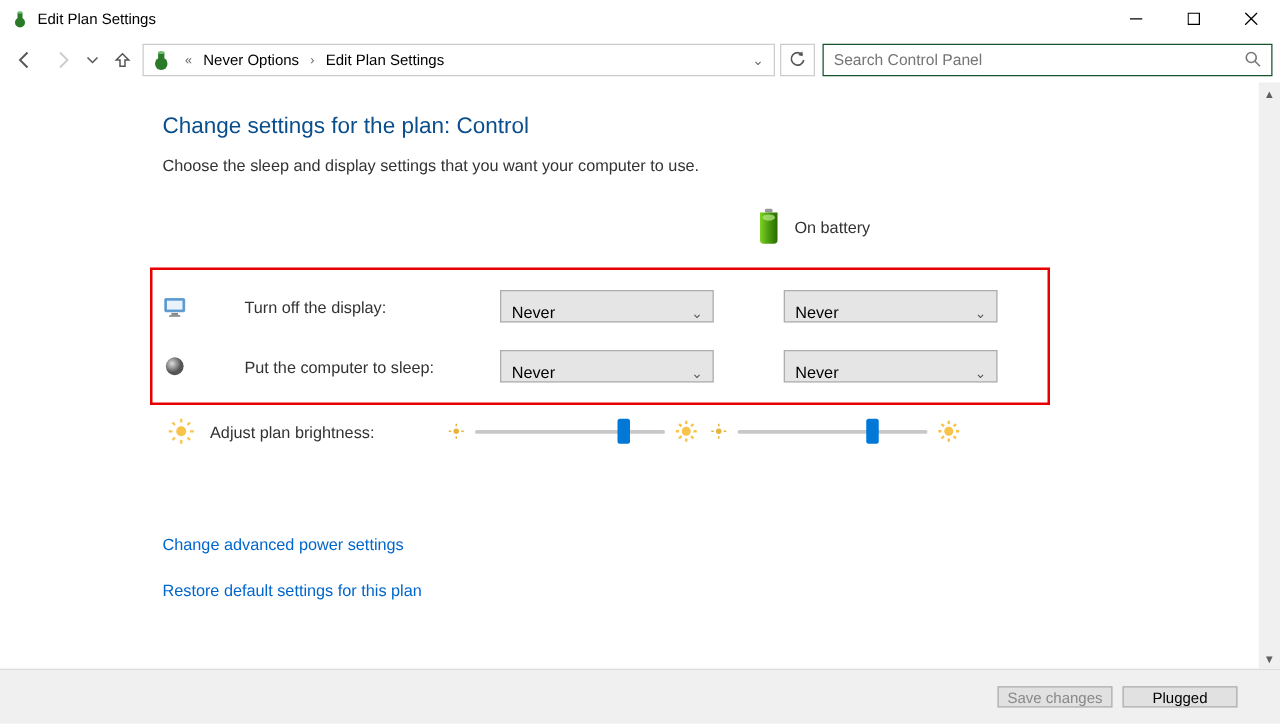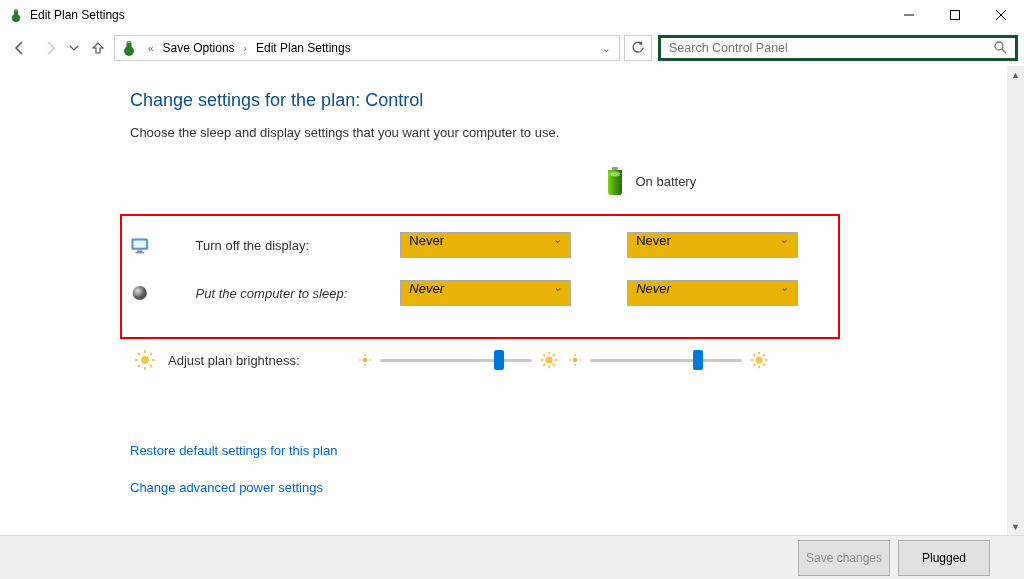--- a/index.html
+++ b/index.html
@@ -16,21 +16,21 @@
     .navbar { height: 36px; display: flex; align-items: center; padding: 0 6px; gap: 2px; }
     .nav-btn { width: 28px; height: 28px; display: flex; align-items: center; justify-content: center; color: #555; }
     .nav-btn.disabled { color: #bbb; }
     .addressbar { flex: 1; height: 26px; border: 1px solid #ccc; display: flex; align-items: center; padding: 0 4px; gap: 2px; }
     .addr-icon { width: 20px; height: 20px; margin-right: 4px; }
     .addr-part { font-size: 12px; color: #000; padding: 2px 4px; }
     .addr-sep { color: #666; font-size: 10px; padding: 0 3px; }
     .addr-spacer { flex: 1; }
     .addr-chevron { color: #666; font-size: 11px; padding: 0 4px; }
     .refresh-btn { width: 28px; height: 26px; border: 1px solid #ccc; display: flex; align-items: center; justify-content: center; margin-left: 2px; }
-    .searchbox { width: 360px; height: 26px; border: 3px solid #14532d; display: flex; align-items: center; padding: 0 8px; margin-left: 4px; }
+    .searchbox { width: 360px; height: 26px; border: 1px solid #14532d; display: flex; align-items: center; padding: 0 8px; margin-left: 4px; }
     .searchbox input { border: none; outline: none; flex: 1; font-size: 12.5px; color: #666; background: transparent; }
     .search-icon { color: #666; font-size: 14px; }
     
     
     .content-wrap { flex: 1; display: flex; position: relative; }
     .content { flex: 1; padding: 24px 0 0 130px; position: relative; }
     .scrollbar { width: 17px; background: #f0f0f0; display: flex; flex-direction: column; }
     .scroll-arrow { height: 17px; display: flex; align-items: center; justify-content: center; color: #606060; font-size: 9px; }
     .scroll-thumb { flex: 1; }
     
@@ -38,40 +38,40 @@
     .page-sub { font-size: 13px; color: #333; margin-bottom: 26px; }
     
     .cols-header { display: flex; margin-left: 270px; gap: 10px; margin-bottom: 18px; align-items: center; flex-direction: column; }
     .col-head { display: flex; align-items: center; gap: 10px; width: 200px; font-size: 13px; color: #333; }
     .battery-icon { width: 22px; height: 30px; }
     .plug-icon { width: 32px; height: 22px; }
     
     .highlight-box { border: 2px solid #e60000; padding: 16px 20px 16px 2px; margin-left: -10px; width: 720px; }
     
     .setting-row { display: flex; align-items: center; margin-bottom: 22px; gap: 36px; }
-    .setting-row:last-child { margin-bottom: 15px; font-style: italic; }
+    .setting-row:last-child { margin-bottom: 0; }
     .row-icon { width: 22px; height: 22px; margin-left: 6px; margin-right: 10px; }
     .row-label { font-size: 13px; color: #333; width: 190px; }
-    .combo { width: 190px; height: 26px; border: 1px solid #adadad; background: #eab308; display: flex; align-items: flex-start; padding: 0 8px; font-size: 13px; margin-right: 20px; position: relative; }
+    .combo { width: 190px; height: 26px; border: 1px solid #adadad; background: #e5e5e5; display: flex; align-items: flex-end; padding: 0 8px; font-size: 13px; margin-right: 20px; position: relative; }
     .combo .chev { margin-left: auto; font-size: 11px; color: #555; }
     
     .brightness-row { display: flex; align-items: center; margin-top: 10px; margin-left: -2px; }
     .sun-icon { width: 22px; height: 22px; margin-right: 12px; margin-left: 6px; }
     .br-label { font-size: 13px; color: #333; width: 190px; }
     .slider-group { display: flex; align-items: center; gap: 8px; width: 200px; margin-right: 10px; }
     .mini-sun { width: 14px; height: 14px; }
     .slider-track { flex: 1; height: 3px; background: #c8c8c8; position: relative; border-radius: 2px; }
     .slider-thumb { position: absolute; width: 10px; height: 20px; background: #0078d7; top: -9px; border-radius: 2px; }
     
     .links { margin-top: 72px; }
     .link { font-size: 13px; color: #0066cc; margin-bottom: 22px; display: block; }
     
     
     .bottombar { height: 44px; border-top: 1px solid #ddd; background: #f0f0f0; display: flex; align-items: center; justify-content: flex-end; padding-right: 34px; gap: 8px; }
-    .btn { min-width: 92px; height: 36px; border: 1px solid #adadad; background: #e1e1e1; font-size: 12px; display: flex; align-items: center; justify-content: center; }
+    .btn { min-width: 92px; height: 17px; border: 1px solid #adadad; background: #e1e1e1; font-size: 12px; display: flex; align-items: center; justify-content: center; }
     .btn.disabled { color: #888; }
   </style>
 </head>
 <body>
 
 <div class="titlebar">
   <svg class="titlebar-icon" viewBox="0 0 16 16">
     <circle cx="8" cy="11" r="4" fill="#2a7a2a"></circle>
     <rect x="6" y="3" width="4" height="5" fill="#2a7a2a"></rect>
     <ellipse cx="8" cy="3" rx="2" ry="1" fill="#6fbf6f"></ellipse>
@@ -119,21 +119,21 @@
       </svg>
   </div>
 
   <div class="addressbar">
     <svg class="addr-icon" viewBox="0 0 20 20">
       <circle cx="10" cy="13" r="5" fill="#2a7a2a"></circle>
       <rect x="7.5" y="4" width="5" height="6" fill="#2a7a2a"></rect>
       <ellipse cx="10" cy="4" rx="2.5" ry="1.2" fill="#6fbf6f"></ellipse>
     </svg>
     <span class="addr-sep">«</span>
-    <span class="addr-part">Save Options</span>
+    <span class="addr-part">Never Options</span>
     <span class="addr-sep">›</span>
     <span class="addr-part">Edit Plan Settings</span>
     <div class="addr-spacer"></div>
     <span class="addr-chevron">⌄</span>
   </div>
 
   <div class="refresh-btn">
     <svg width="14" height="14" viewBox="0 0 14 14">
         <path d="M11 3 A5 5 0 1 0 12 7" fill="none" stroke="#555" stroke-width="1.3"></path>
         <path d="M11 0 L11 4 L7.5 3" fill="#555"></path>
@@ -283,22 +283,22 @@
               <line x1="2.5" y1="2.5" x2="4" y2="4"></line>
               <line x1="10" y1="10" x2="11.5" y2="11.5"></line>
               <line x1="10" y1="4" x2="11.5" y2="2.5"></line>
               <line x1="2.5" y1="11.5" x2="4" y2="10"></line>
             </g>
           </svg>
       </div>
     </div>
 
     <div class="links">
+      <a class="link">Change advanced power settings</a>
       <a class="link">Restore default settings for this plan</a>
-      <a class="link">Change advanced power settings</a>
     </div>
 
   </div>
 
   <div class="scrollbar">
     <div class="scroll-arrow">▲</div>
     <div class="scroll-thumb"></div>
     <div class="scroll-arrow">▼</div>
   </div>
 </div>

